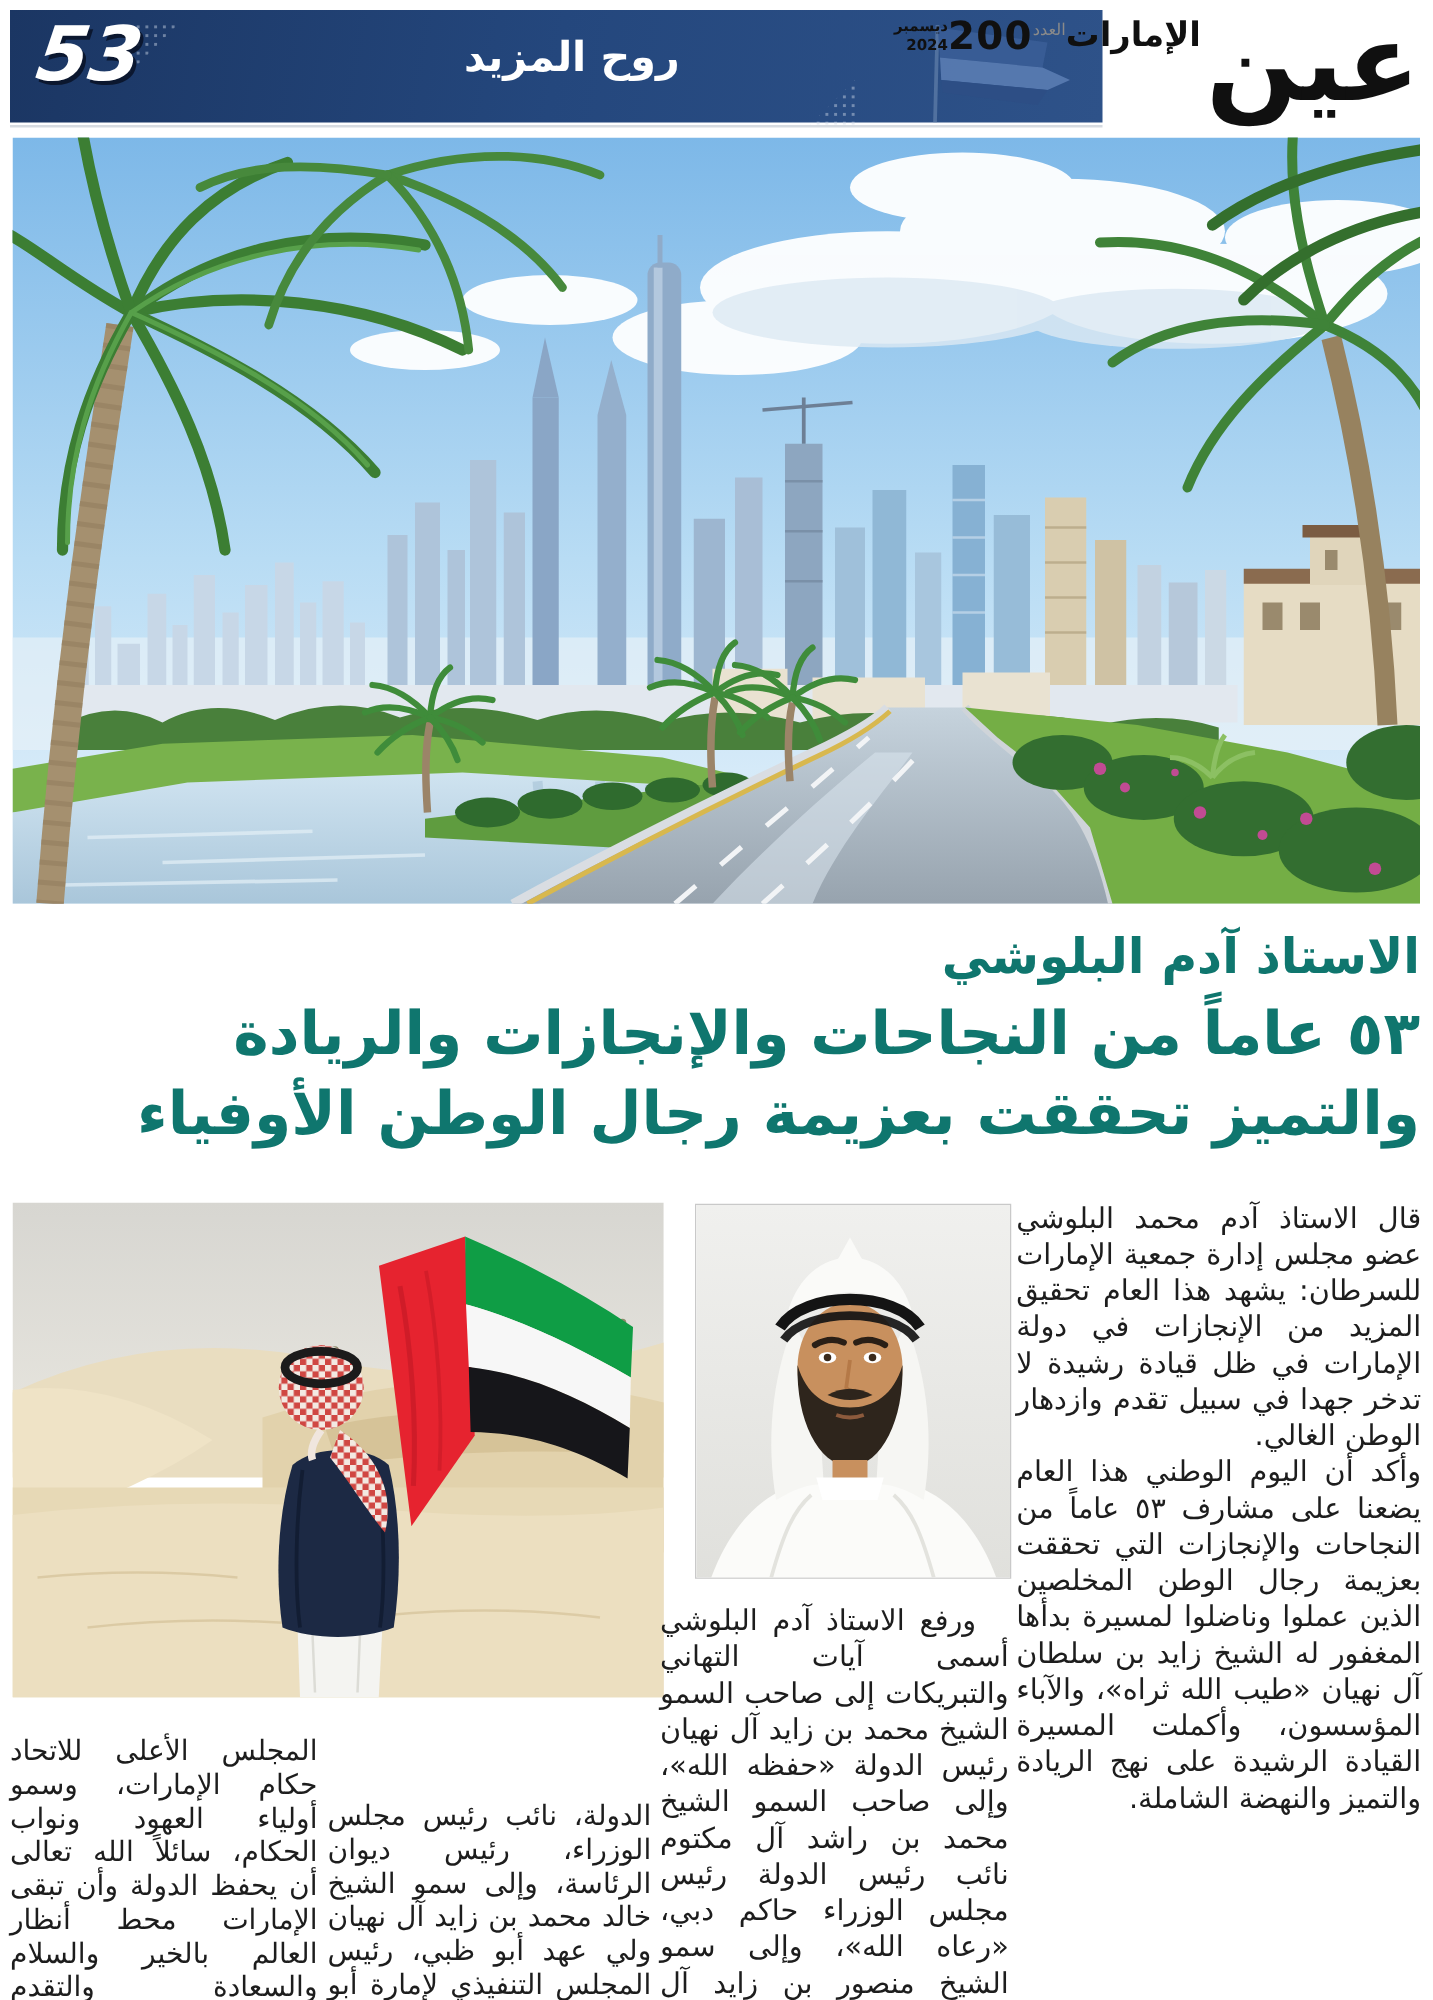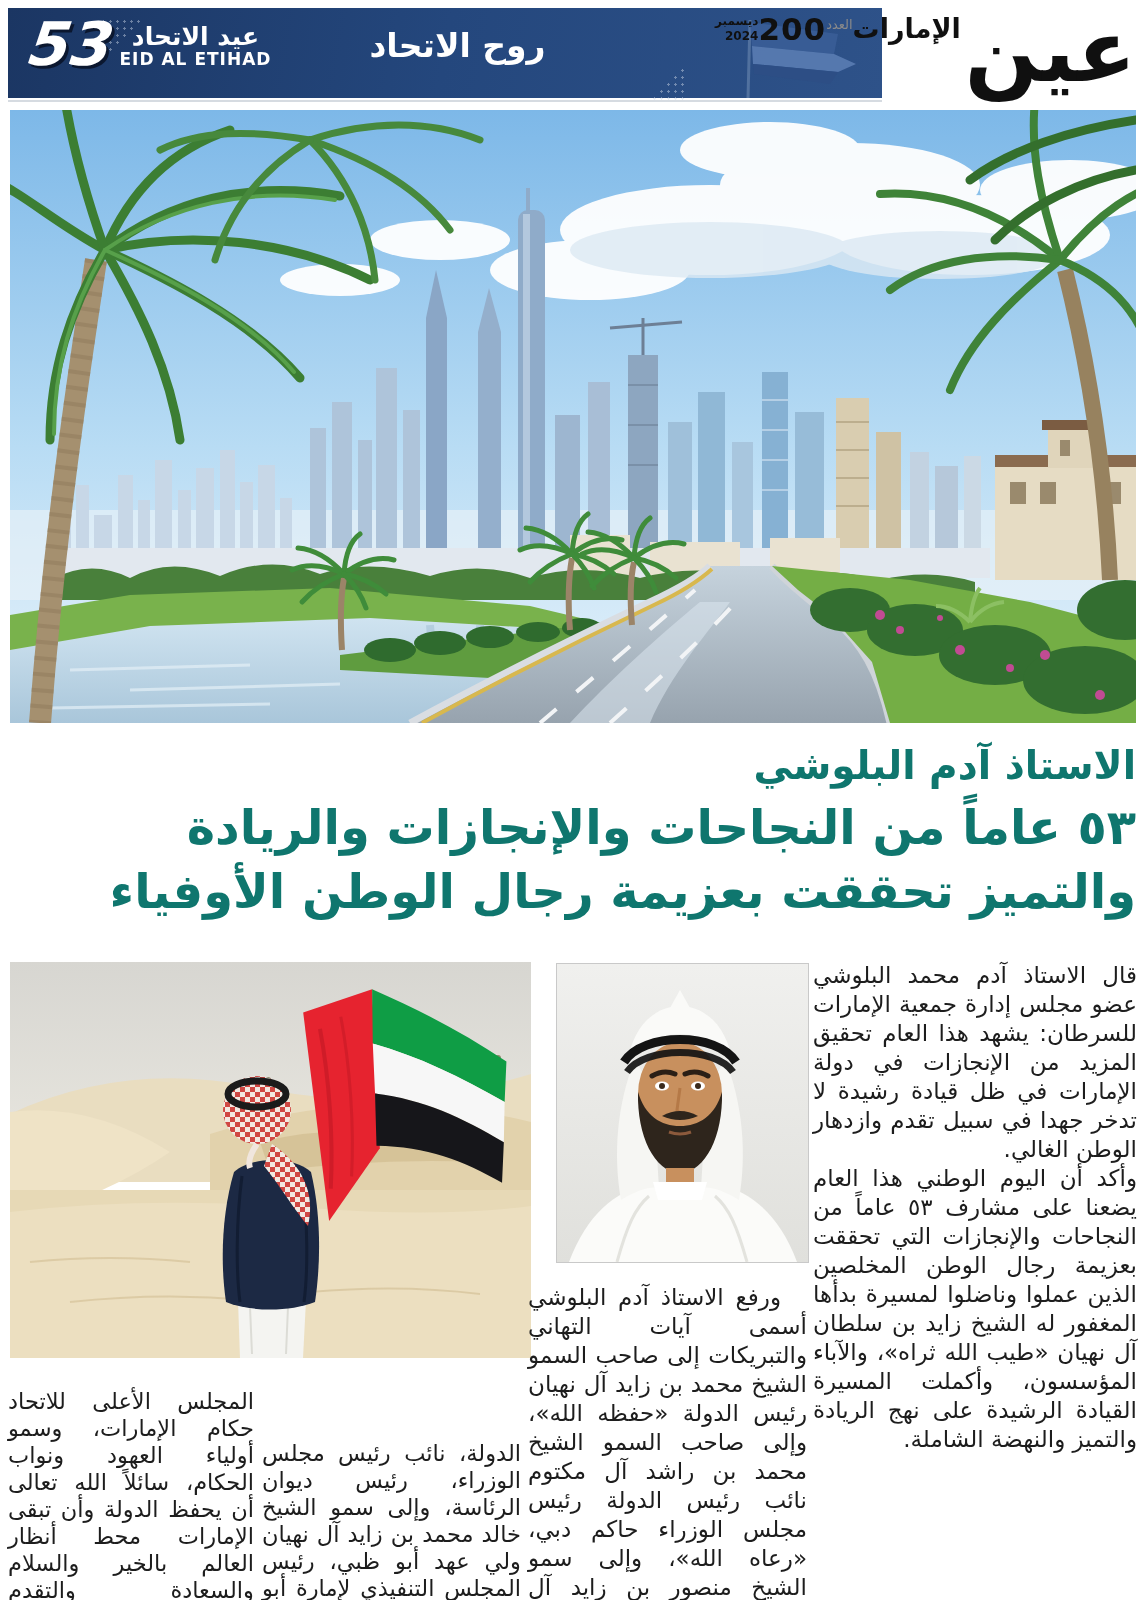--- a/index.html
+++ b/index.html
@@ -65,27 +65,23 @@
 <div class="page">
 
   <div class="header-bar">
     <div class="deco-tri a"></div>
     <div class="deco-tri b"></div>
   </div>
   <div class="header-underline"></div>
 
   <div class="badge">
     <div class="badge-number">53</div>
-    <div class="badge-text">
-      <div class="badge-ar">عيد الاتحاد</div>
-      <div class="badge-en">EID AL ETIHAD</div>
-    </div>
-  </div>
-
-  <div class="calligraphy">روح الاتحاد</div>
+  </div>
+
+  <div class="calligraphy">روح المزيد</div>
 
   <div class="header-flag">
     <svg class="fill" viewBox="0 0 194 90">
       <line x1="62" y1="12" x2="60" y2="90" stroke="#51719f" stroke-width="3"></line>
       <polygon points="62,14 150,26 146,46 64,38" fill="#3a5d97" opacity="0.9"></polygon>
       <polygon points="64,38 146,46 168,56 150,64 65,56" fill="#5a7cb3" opacity="0.9"></polygon>
       <polygon points="65,56 150,64 142,76 66,66" fill="#2d4e85" opacity="0.95"></polygon>
     </svg>
   </div>
 

